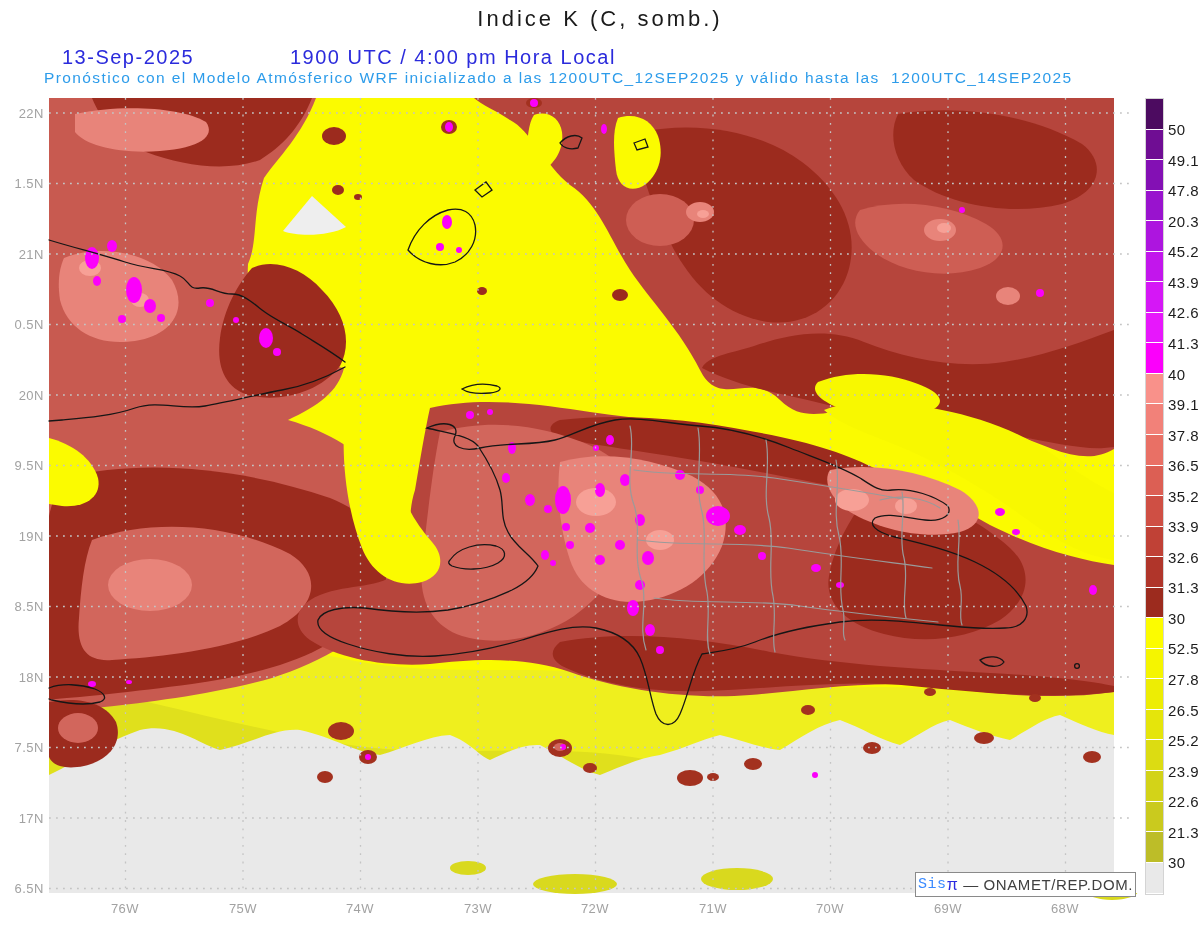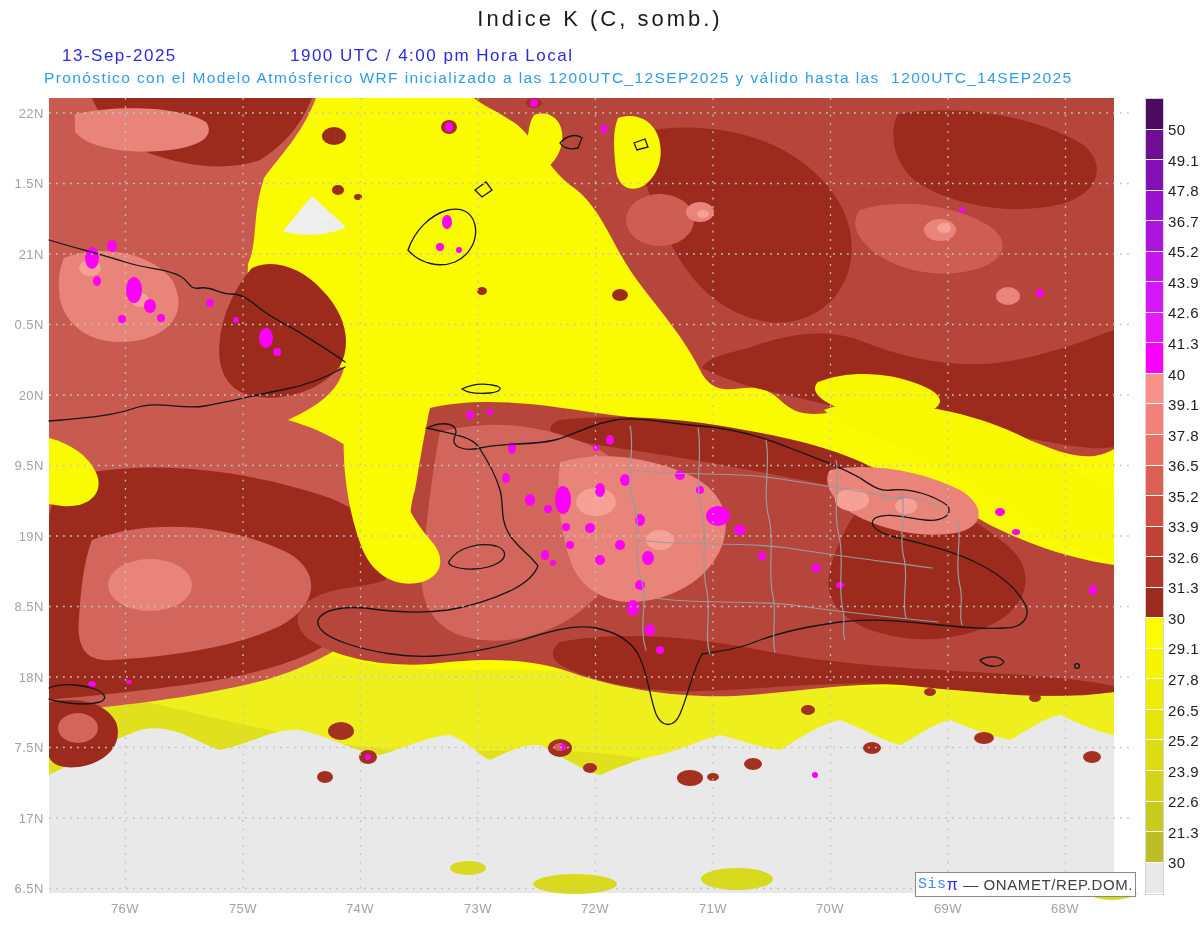--- a/index.html
+++ b/index.html
@@ -1,19 +1,19 @@
 <!DOCTYPE html>
 <html><head>
 <meta charset="utf-8">
 <style>
   html,body{margin:0;padding:0;background:#fff;}
   body{width:1200px;height:927px;position:relative;font-family:"Liberation Sans",sans-serif;overflow:hidden;}
   .abs{position:absolute;}
   #title{top:6px;left:0;width:1200px;text-align:center;font-size:22px;letter-spacing:3px;color:#1a1a1a;white-space:pre;}
-  .hdr2{top:46px;font-size:17px;letter-spacing:1.5px;color:#2b2bdc;white-space:pre;}
+  .hdr2{top:46px;font-size:20px;letter-spacing:1.5px;color:#2b2bdc;white-space:pre;}
   #date-label{left:62px;}
   #time-label{left:290px;}
   #forecast-label{top:69px;left:44px;width:1120px;font-size:15.5px;letter-spacing:1.4px;color:#2d9cea;white-space:pre;}
   #map-frame{left:0;top:0;width:1088px;height:927px;}
   .lat-label{width:44px;text-align:right;font-size:13px;color:#a2a2a2;letter-spacing:0.5px;}
   .lon-label{width:44px;text-align:center;font-size:13px;color:#a2a2a2;letter-spacing:0.5px;top:901px;}
   #colorbar{left:1146px;top:99px;width:17px;height:795px;outline:1px solid #d4d4d4;}
   .cb-seg{height:30.551px;border-bottom:1px solid #fff;box-sizing:border-box;}
   .cb-seg:last-child{border-bottom:none;}
   .cb-label{left:1168px;font-size:15px;color:#1c1c1c;letter-spacing:0.5px;}
@@ -285,35 +285,35 @@
   <div class="cb-seg" style="background: rgb(220, 220, 18);"></div>
   <div class="cb-seg" style="background: rgb(211, 211, 24);"></div>
   <div class="cb-seg" style="background: rgb(202, 202, 30);"></div>
   <div class="cb-seg" style="background: rgb(189, 189, 40);"></div>
   <div class="cb-seg" style="background: rgb(233, 233, 233);"></div>
 </div>
 <div>
   <div class="abs cb-label" style="top:121px">50</div>
   <div class="abs cb-label" style="top:152px">49.1</div>
   <div class="abs cb-label" style="top:182px">47.8</div>
-  <div class="abs cb-label" style="top:213px">36.7</div>
+  <div class="abs cb-label" style="top:213px">20.3</div>
   <div class="abs cb-label" style="top:243px">45.2</div>
   <div class="abs cb-label" style="top:274px">43.9</div>
   <div class="abs cb-label" style="top:304px">42.6</div>
   <div class="abs cb-label" style="top:335px">41.3</div>
   <div class="abs cb-label" style="top:366px">40</div>
   <div class="abs cb-label" style="top:396px">39.1</div>
   <div class="abs cb-label" style="top:427px">37.8</div>
   <div class="abs cb-label" style="top:457px">36.5</div>
   <div class="abs cb-label" style="top:488px">35.2</div>
   <div class="abs cb-label" style="top:518px">33.9</div>
   <div class="abs cb-label" style="top:549px">32.6</div>
   <div class="abs cb-label" style="top:579px">31.3</div>
   <div class="abs cb-label" style="top:610px">30</div>
-  <div class="abs cb-label" style="top:640px">29.1</div>
+  <div class="abs cb-label" style="top:640px">52.5</div>
   <div class="abs cb-label" style="top:671px">27.8</div>
   <div class="abs cb-label" style="top:702px">26.5</div>
   <div class="abs cb-label" style="top:732px">25.2</div>
   <div class="abs cb-label" style="top:763px">23.9</div>
   <div class="abs cb-label" style="top:793px">22.6</div>
   <div class="abs cb-label" style="top:824px">21.3</div>
   <div class="abs cb-label" style="top:854px">30</div>
 </div>
 
 <div class="abs" id="attribution-box">

